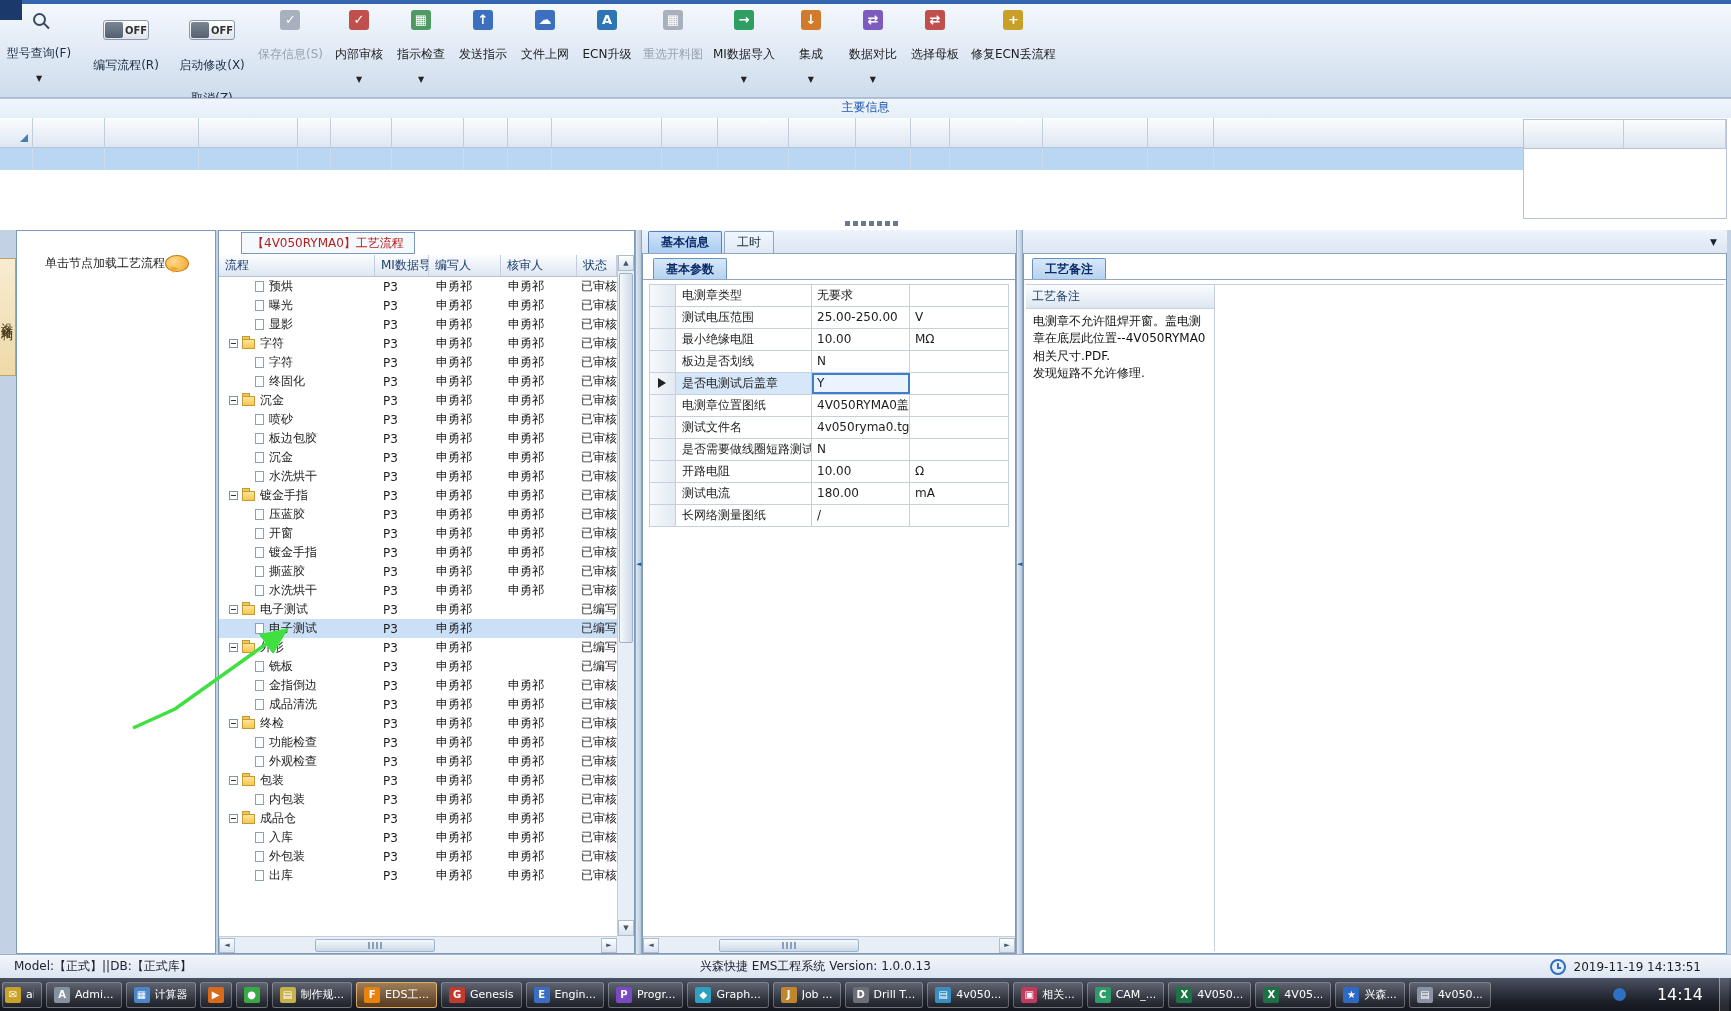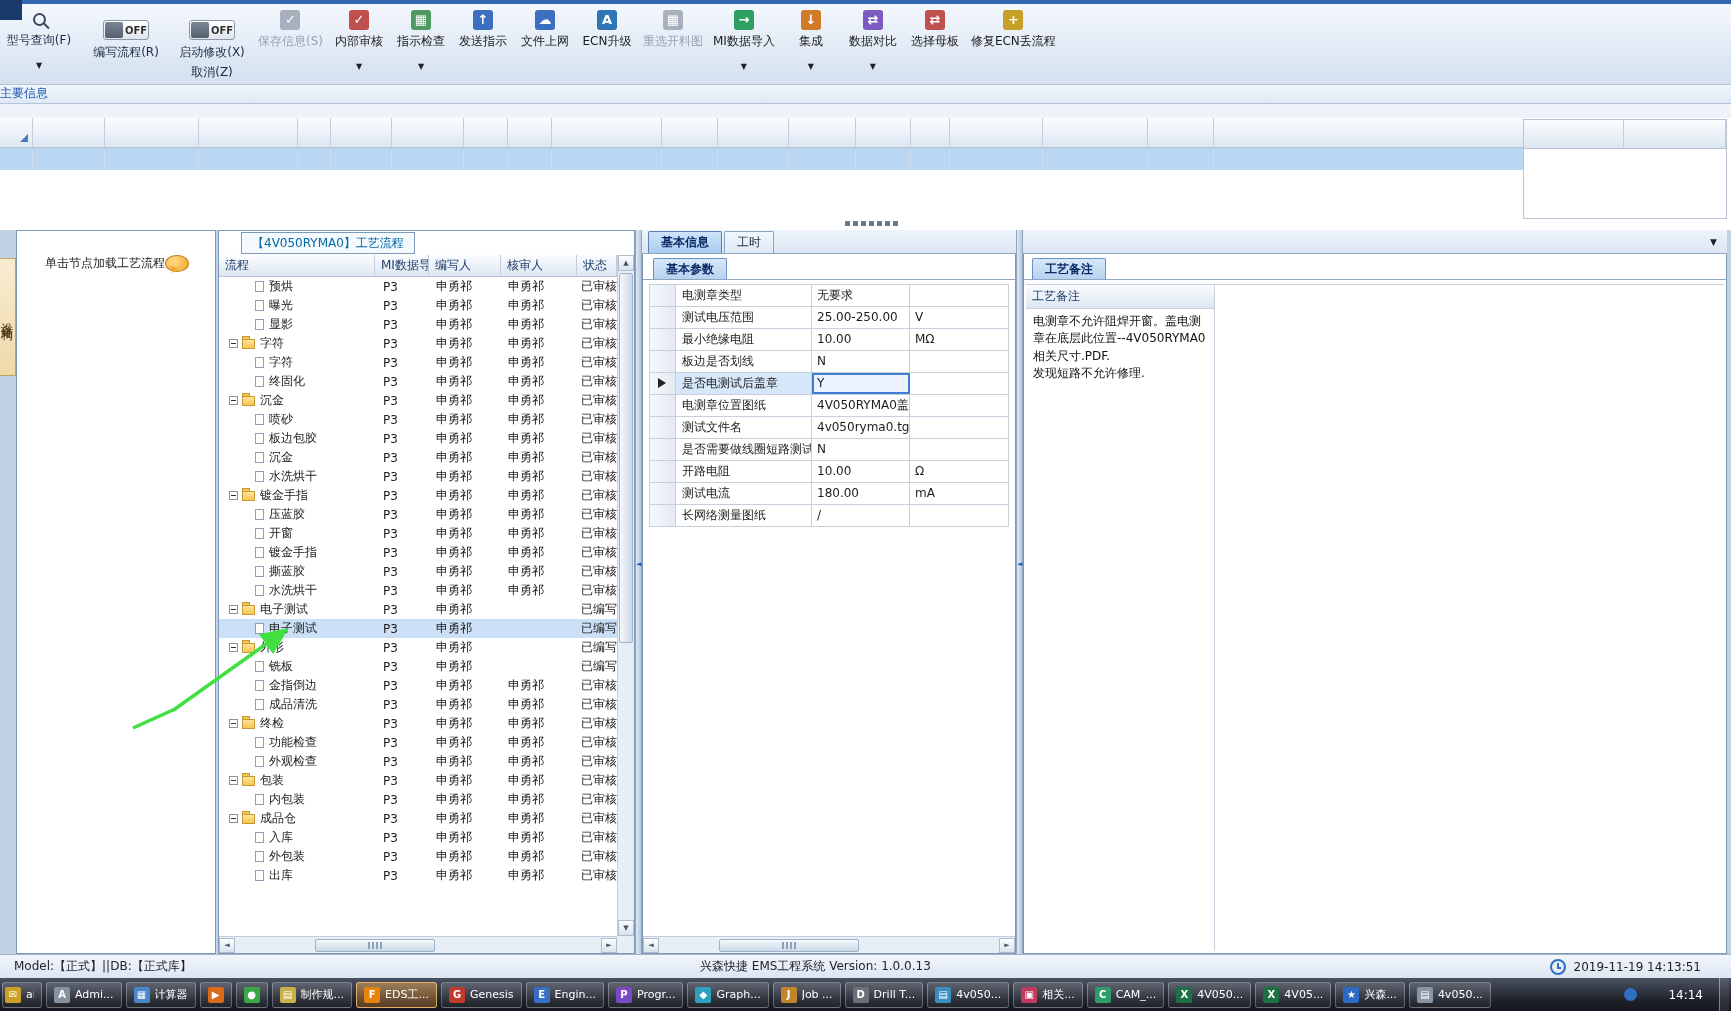--- a/index.html
+++ b/index.html
@@ -6,33 +6,33 @@
 html,body{width:1731px;height:1011px}
 body{font-family:"DejaVu Sans","Liberation Sans",sans-serif;font-size:12px;color:#1c1c1c;background:#d4dfee}
 .screen{position:relative;width:1731px;height:1011px;overflow:hidden;background:#eef3fa}
 .abs{position:absolute}
 
 .top-edge{left:0;top:0;width:1731px;height:4px;background:#3567b1}
 .win-icon{left:0;top:0;width:22px;height:20px;background:#1b3a6b;z-index:4}
 .toolbar{left:0;top:4px;width:1731px;height:94px;background:linear-gradient(#f4f8fd,#dde7f4 60%,#cfdceb);border-bottom:1px solid #a9bcd4}
 .tgroup{position:absolute;top:6px;text-align:center;color:#1c2c44}
 .chip{display:inline-block;width:20px;height:20px;border-radius:3px;background:var(--c,#3c6fc0);color:#fff;font-size:13px;line-height:20px;text-align:center;font-weight:bold}
-.tlabel{display:block;margin-top:3px;font-size:12px;white-space:nowrap}
+.tlabel{display:block;margin-top:16px;font-size:12px;white-space:nowrap}
 .dd{display:block;margin-top:12px;font-size:8px;color:#222;visibility:hidden}
 .dd.on,.tool-btn.dropdown .dd{visibility:visible}
 .tool-btn.disabled .tlabel{color:#98a2b0}
 .mag{display:inline-block;width:13px;height:13px;border:2px solid #3a4a5c;border-radius:50%;position:relative;margin-top:3px}
 .mag::after{content:"";position:absolute;width:7px;height:2px;background:#3a4a5c;transform:rotate(45deg);right:-6px;bottom:-3px}
 .off-switch{display:inline-flex;align-items:center;width:46px;height:20px;margin-top:10px;border:1px solid #8a98aa;border-radius:3px;background:linear-gradient(#fff,#dfe5ec)}
 .off-knob{width:18px;height:16px;margin:1px;background:linear-gradient(#7a8694,#55606e);border-radius:2px}
 .off-text{flex:1;text-align:center;font-size:10px;font-weight:bold;color:#333}
 .tool-row{position:absolute;left:258px;top:6px;display:flex;gap:10px;align-items:flex-start}
 .tool-btn{text-align:center;min-width:52px}
 
-.caption-bar{left:0;top:84px;width:1731px;height:20px;background:linear-gradient(#f0f6fc,#dfe9f5);border-top:1px solid #b4c4d8;border-bottom:1px solid #b4c4d8;line-height:17px}
+.caption-bar{left:0;top:98px;width:1731px;height:32px;background:linear-gradient(#f0f6fc,#dfe9f5);border-top:1px solid #b4c4d8;border-bottom:1px solid #b4c4d8;text-align:center;line-height:17px}
 .caption-bar span{color:#1f56b0}
 .grid-area{left:0;top:118px;width:1731px;height:112px;background:#fff}
 .mi-cells{display:flex}
 .mi-header{height:30px;width:1523px;background:linear-gradient(#fbfdff,#dde6f1);border-bottom:1px solid #b8c4d6}
 .mi-header>span{background:linear-gradient(#fbfdff,#dde6f1);border-right:1px solid #c2cede;color:#20406e;text-align:center;line-height:28px;overflow:hidden;white-space:nowrap}
 .mi-datarow{height:22px;width:1523px;background:#b9d7f3}
 .mi-datarow>span{border-right:1px solid #cddcec;line-height:22px;padding-left:4px;overflow:hidden;white-space:nowrap}
 .mi-main>span:nth-child(1){width:33px}.mi-main>span:nth-child(2){width:72px}.mi-main>span:nth-child(3){width:94px}
 .mi-main>span:nth-child(4){width:99px}.mi-main>span:nth-child(5){width:33px}.mi-main>span:nth-child(6){width:61px}
 .mi-main>span:nth-child(7){width:72px}.mi-main>span:nth-child(8){width:44px}.mi-main>span:nth-child(9){width:44px}
@@ -48,21 +48,21 @@
 .grip-dots i{width:5px;height:5px;background:#6a7a8e}
 
 .workspace-bg{left:0;top:230px;width:1731px;height:724px;background:#c2d2e4}
 .side-tab{left:0;top:258px;width:16px;height:118px;background:linear-gradient(#f8ecd2,#eed9a8);border:1px solid #c2a35e;border-left:none;writing-mode:vertical-rl;text-align:center;font-size:12px;color:#4a3a1a;letter-spacing:2px}
 .left-panel{left:16px;top:230px;width:200px;height:724px;background:#fff;border:1px solid #7d99ba}
 .hint-row{position:absolute;left:6px;top:24px;width:188px;display:flex;align-items:center;justify-content:center}
 .bubble{width:24px;height:17px;background:radial-gradient(circle at 35% 35%,#ffd98a,#f3a62a);border:1px solid #c07f16;border-radius:50%;position:relative;flex:0 0 24px}
 .bubble::after{content:"";position:absolute;left:3px;bottom:-6px;border:4px solid transparent;border-top:6px solid #f3a62a;transform:rotate(15deg)}
 
 .tree-panel{left:218px;top:230px;width:417px;height:724px;background:#fff;border:1px solid #7d99ba}
-.tree-title-tab{position:absolute;left:22px;top:1px;height:22px;padding:0 10px;background:#f4f9fe;border:1px solid #7d99ba;line-height:20px;color:#0369a1;z-index:3;white-space:nowrap}
+.tree-title-tab{position:absolute;left:22px;top:1px;height:22px;padding:0 10px;background:#f4f9fe;border:1px solid #7d99ba;line-height:20px;color:#b91c1c;z-index:3;white-space:nowrap}
 .tree-header{position:absolute;left:0;top:24px;right:17px;height:22px;display:flex;background:linear-gradient(#fbfdff,#dde6f1);border-bottom:1px solid #b8c4d6;color:#20406e}
 .tree-header span{line-height:21px;padding-left:6px;border-right:1px solid #c2cede;overflow:hidden;white-space:nowrap}
 .th-label{width:156px}.th-bom{width:54px}.th-writer{width:72px}.th-auditor{width:76px}.th-status{flex:1}
 .tree-rows{position:absolute;left:0;top:46px;right:17px;bottom:17px;overflow:hidden}
 .tree-row{display:flex;height:19px;align-items:center}
 .tree-row.selected{background:#cbe0f7}
 .c-label{flex:0 0 156px;display:flex;align-items:center;overflow:hidden;white-space:nowrap}
 .tree-row.folder .c-label{padding-left:10px}
 .tree-row.file .c-label{padding-left:30px}
 .expander{flex:0 0 9px;height:9px;border:1px solid #8494a8;background:#fff;position:relative;margin-right:4px}
@@ -129,21 +129,21 @@
 .tb-btns{display:flex;align-items:center;gap:4px}
 .tb-btn{flex:0 0 auto;display:flex;align-items:center;gap:5px;height:26px;padding:0 7px;background:linear-gradient(rgba(255,255,255,.16),rgba(255,255,255,.04));border:1px solid rgba(255,255,255,.28);border-radius:3px;color:#fff;font-size:11px;max-width:86px;overflow:hidden}
 .tb-btn.partial{flex:0 0 40px;padding-left:2px}
 .tb-btn.active{background:linear-gradient(rgba(250,180,90,.5),rgba(220,130,40,.32));border-color:rgba(255,200,120,.75)}
 .tb-ico{flex:0 0 16px;height:16px;border-radius:2px;background:var(--c,#888);font-size:10px;line-height:16px;text-align:center;font-weight:bold;color:#fff}
 .tb-label{white-space:nowrap;overflow:hidden;max-width:48px}
 .tb-label:empty{display:none}
 .tray{margin-left:auto;display:flex;align-items:center;gap:9px;padding:0 8px;color:#eef}
 .t-ico{font-size:10px;color:var(--c,#dde6f5)}
 .t-ico.badge{width:13px;height:13px;background:#2f6fc4;border-radius:50%;color:#fff;font-size:9px;line-height:13px;text-align:center}
-.tb-time{font-size:12px;color:#fff;margin:0 4px}
+.tb-time{font-size:16px;color:#fff;margin:0 4px}
 .show-desktop{width:10px;height:33px;border-left:1px solid rgba(255,255,255,.4);background:rgba(255,255,255,.08)}
 
 .annotation{left:115px;top:608px;width:195px;height:135px;z-index:6;pointer-events:none}
 </style>
 </head>
 <body>
 
 <div class="screen">
   <div class="abs top-edge"></div>
   <div class="abs win-icon"></div>

